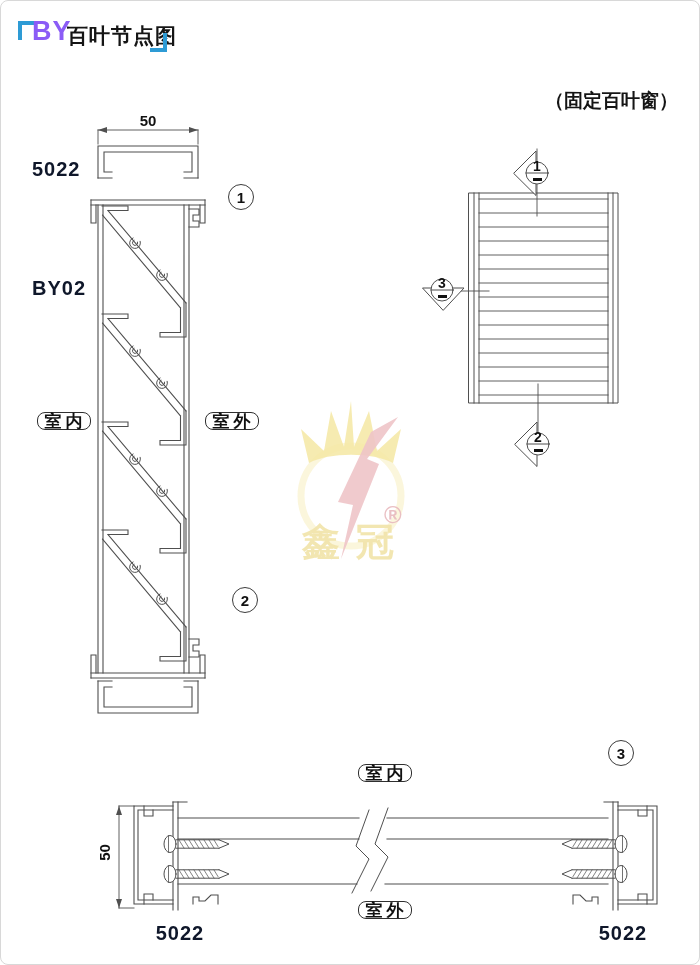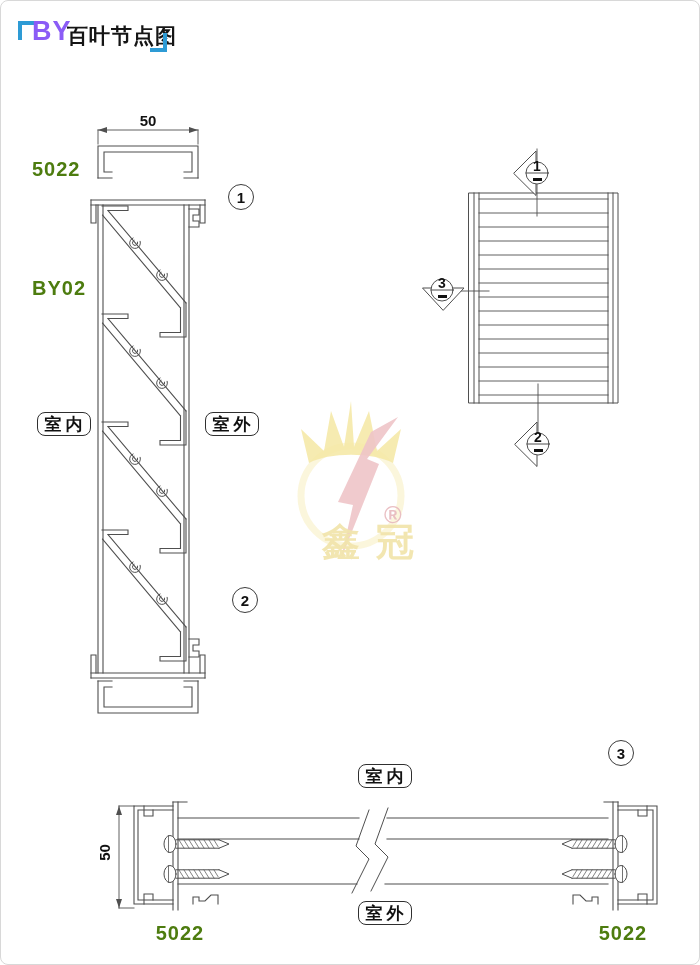--- a/index.html
+++ b/index.html
@@ -9,58 +9,59 @@
     border:1px solid #d8d8d8;border-radius:8px;box-sizing:border-box;
   }
   .abs{position:absolute;}
   
   .brk-open{position:absolute;width:13px;height:15px;border-left:4px solid #2e9bd5;border-top:4px solid #2e9bd5;}
   .brk-close{position:absolute;width:13px;height:15px;border-right:4px solid #2e9bd5;border-bottom:4px solid #2e9bd5;}
   .title-by{position:absolute;font-size:27px;font-weight:bold;color:#8b5cf6;letter-spacing:1px;}
   .title-rest{position:absolute;font-size:21px;font-weight:bold;color:#151515;letter-spacing:1px;font-family:Liberation Mono, monospace;}
   .subtitle{position:absolute;font-size:19px;font-weight:bold;color:#151515;}
   
-  .code{position:absolute;font-size:20px;font-weight:bold;color:#4d7c0f;letter-spacing:1px;}
+  .code{position:absolute;font-size:20px;font-weight:bold;color:#0f172a;letter-spacing:1px;}
   .dim{position:absolute;font-size:15px;font-weight:bold;color:#111;text-align:center;}
   .dim-vert{transform:rotate(-90deg);transform-origin:center center;}
   .roombox{
-    position:absolute;width:54px;height:24px;border:1.7px solid #2f2f2f;border-radius:8px;
+    position:absolute;width:54px;height:18px;border:1.7px solid #2f2f2f;border-radius:8px;
     font-size:17px;font-weight:bold;color:#111;letter-spacing:4px;
     display:flex;align-items:center;justify-content:center;background:#fff;
     padding-left:3px;box-sizing:border-box;
   }
   .circlenum{
     position:absolute;width:26px;height:26px;border:1.4px solid #3c3c3c;border-radius:50%;
     display:flex;align-items:center;justify-content:center;
     font-size:15px;font-weight:bold;color:#111;background:#fff;box-sizing:border-box;
   }
   .marknum{position:absolute;width:16px;text-align:center;font-size:14px;font-weight:bold;color:#111;}
   .mdash{position:absolute;width:9px;height:2.6px;background:#111;}
   
-  .wm-brand{position:absolute;font-size:38px;font-weight:bold;color:#f2e5ad;letter-spacing:16px;opacity:.95;margin-left:20px;}
+  .wm-brand{position:absolute;font-size:38px;font-weight:bold;color:#f2e5ad;letter-spacing:16px;opacity:.95;}
   .wm-reg{position:absolute;font-size:24px;color:#e9bdc1;font-weight:bold;opacity:.95;}
   svg{display:block;}
 </style>
 </head>
 <body>
 
 <div class="page">
 
   <svg class="abs" style="left:280px;top:398px;" width="150" height="180" viewBox="0 0 150 180">
     <circle cx="70" cy="97" r="50" fill="none" stroke="#f7efbf" stroke-width="7" opacity="0.55"></circle>
     <path fill="#f4e8a3" opacity="0.85" d="M28,64 C48,53 92,53 112,64 L120,30 L96,52 L88,12 L73,48 L70,2 L63,48 L50,12 L43,52 L20,30 Z"></path>
     <path fill="#eec4c8" opacity="0.9" d="M117,18 L86,60 L98,65 L60,160 L72,106 L57,103 L90,33 Z"></path>
   </svg>
   <div class="wm-brand abs" style="left:301px;top:516px;">鑫冠</div>
   <div class="wm-reg abs" style="left:383px;top:500px;">®</div>
 
   <span class="brk-open" style="left:17px;top:20px;"></span>
   <span class="title-by" style="left:31px;top:15px;">BY</span>
   <span class="title-rest" style="left:66px;top:21px;">百叶节点图</span>
   <span class="brk-close" style="left:149px;top:32px;"></span>
+  <span class="subtitle" style="left:544px;top:87px;">（固定百叶窗）</span>
 
   <svg class="abs" style="left:80px;top:120px;" width="180" height="615" viewBox="0 0 180 615">
     <defs>
       <g id="boss" stroke="#4f4f4f" stroke-width="1" fill="none">
         <path d="M-2,-5 A5.4,5.4 0 1,0 5.2,-1.6"></path>
         <path d="M-1,-2.6 A2.6,2.6 0 1,0 2.6,-0.8"></path>
       </g>
       <g id="blade" stroke="#4f4f4f" stroke-width="1.1" fill="none" stroke-linecap="square">
         <path d="M4,0 H30 V4.5 H10"></path>
         <path d="M10,4.5 L88,97"></path>

